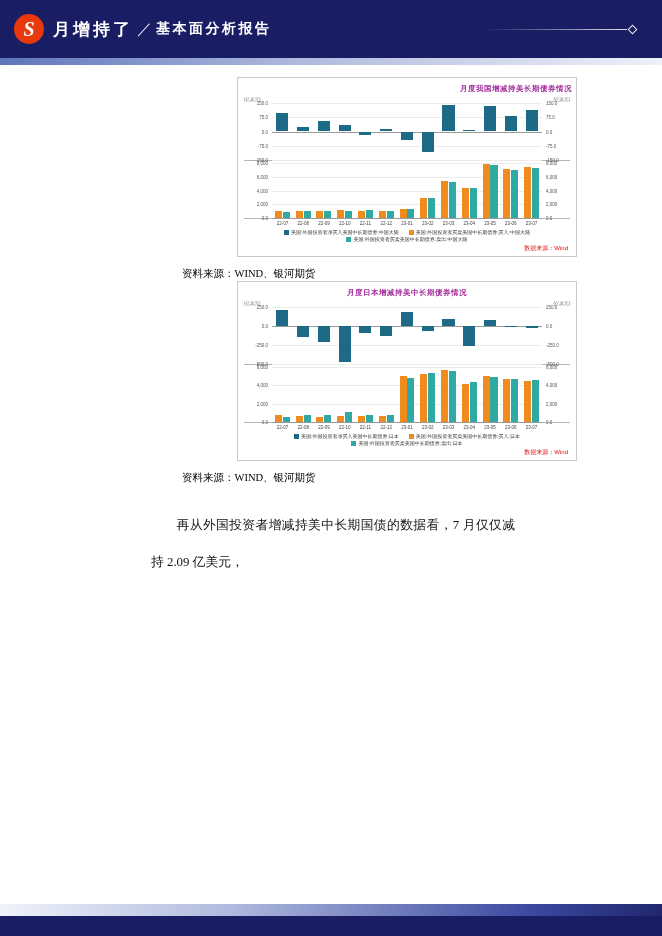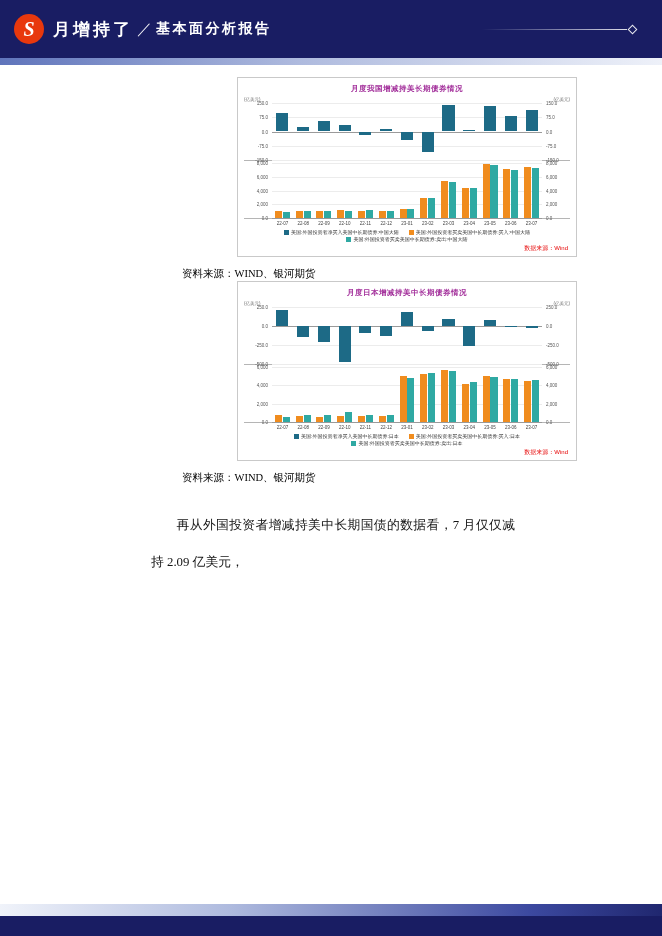--- a/index.html
+++ b/index.html
@@ -84,21 +84,21 @@
     <div class="deco">
       <span class="deco-line"></span>
       <span class="deco-diamond"></span>
     </div>
   </header>
   <div class="header-stripe"></div>
 
   <main class="content">
 
     <div class="chart-box" id="chart0">
-        <div class="c-title" style="color: rgb(163, 48, 155);">月度我国增减持美长期债券情况</div>
+        <div class="c-title" style="color: rgb(163, 48, 155); text-align: right;">月度我国增减持美长期债券情况</div>
         <div class="c-units">
           <span class="c-unit">(亿美元)</span>
           <span class="c-unit">(亿美元)</span>
         </div>
         <div class="c-panel c-top">
           <div class="c-grid" style="top: 0%;"></div>
           <div class="c-tick c-tick-l" style="top: 0%;">150.0</div>
           <div class="c-tick c-tick-r" style="top: 0%;">150.0</div>
           <div class="c-grid" style="top: 25%;"></div>
           <div class="c-tick c-tick-l" style="top: 25%;">75.0</div>

